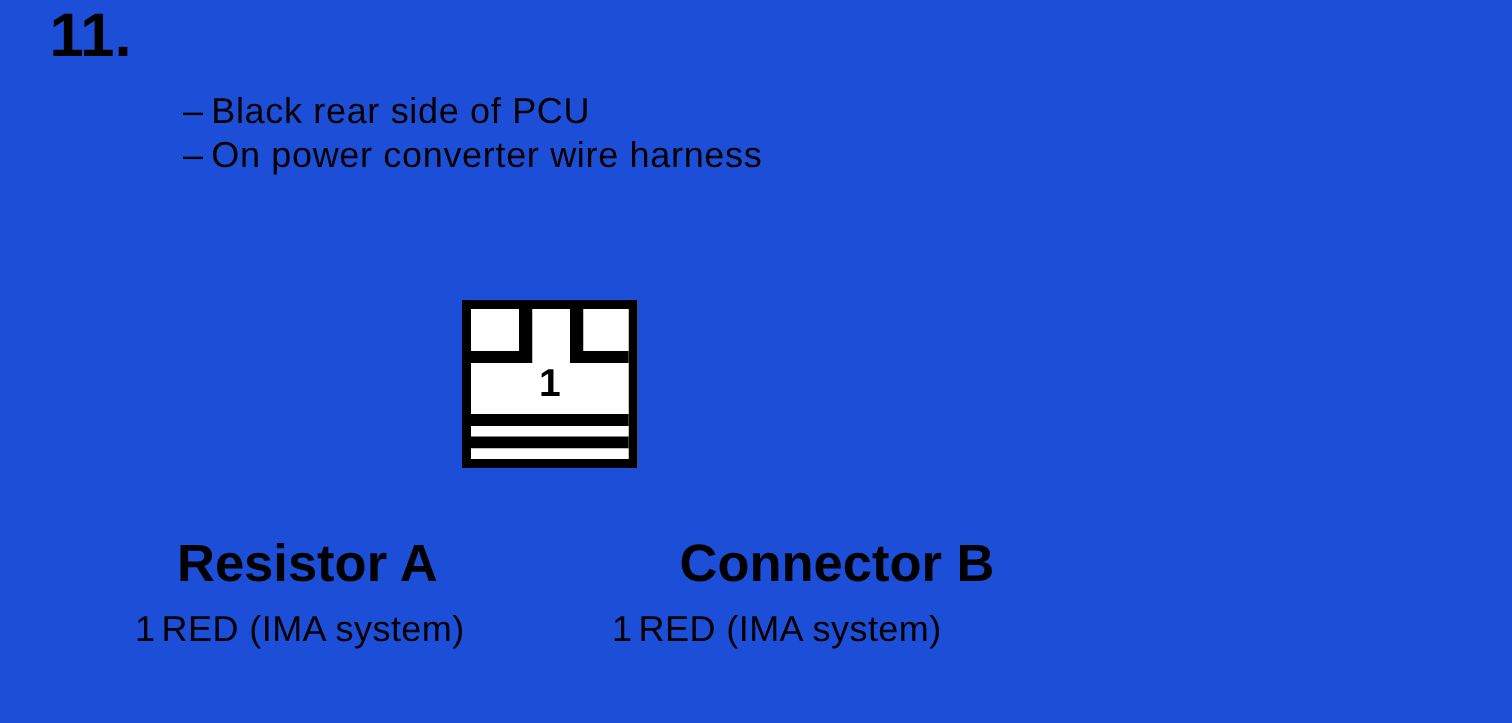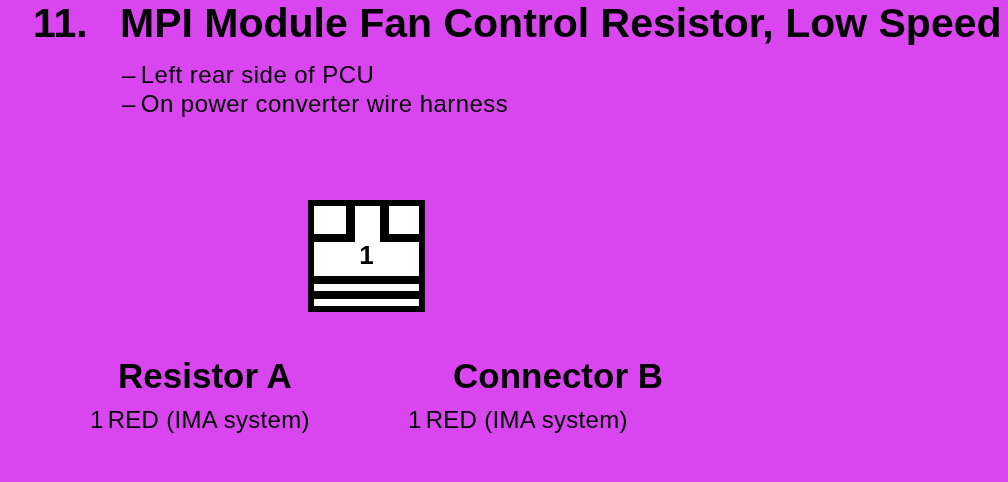--- a/index.html
+++ b/index.html
@@ -1,21 +1,21 @@
 <!DOCTYPE html>
 <html><head>
 <meta charset="utf-8">
 <style>
   * { margin: 0; padding: 0; box-sizing: border-box; }
   html, body { background: #ffffff; }
   .page {
     position: relative;
     width: 1008px;
     height: 482px;
-    background: #d946ef;
+    background: #1d4ed8;
     color: #000000;
     font-family: "Liberation Sans", sans-serif;
     overflow: hidden;
   }
 
   
   .sec-num {
     position: absolute; left: 33px; top: 3px;
     font-size: 41px; font-weight: bold; line-height: 1;
     white-space: nowrap;
@@ -77,25 +77,24 @@
   }
   .pin-row.a { left: 90px; }
   .pin-row.b { left: 408px; }
 </style>
 </head>
 <body>
 
 <div class="page">
 
   <span class="sec-num">11.</span>
-  <span class="sec-title">MPI Module Fan Control Resistor, Low Speed</span>
 
   <div class="notes">
     <div class="note">
-      <span class="dash">–</span><span>Left rear side of PCU</span>
+      <span class="dash">–</span><span>Black rear side of PCU</span>
     </div>
     <div class="note">
       <span class="dash">–</span><span>On power converter wire harness</span>
     </div>
   </div>
 
   <div class="diagram">
     <div class="cav-row">
       <div class="cav-left"></div>
       <div class="sep"></div>

